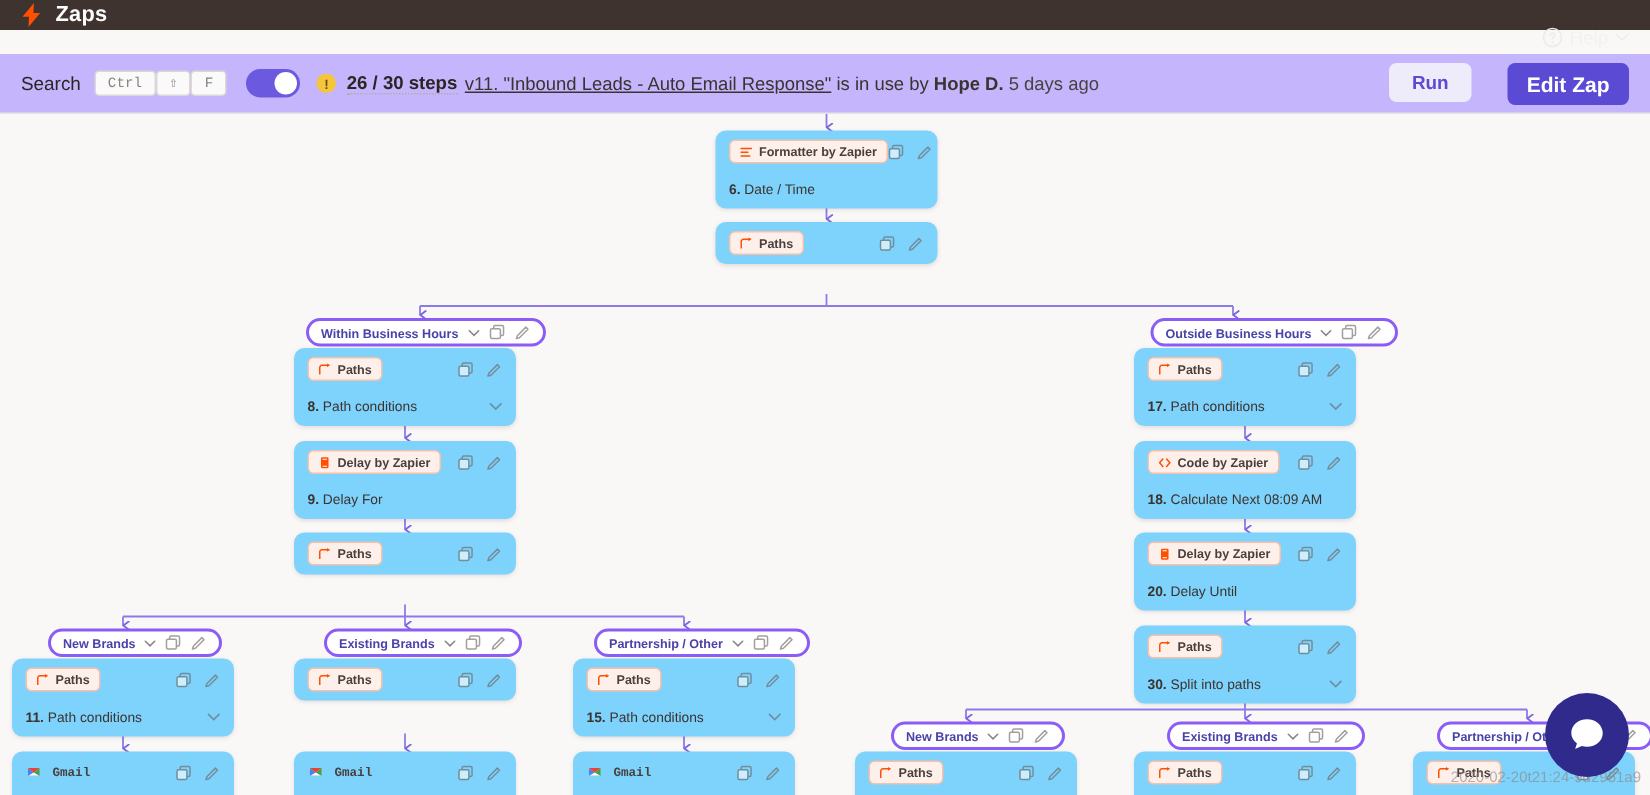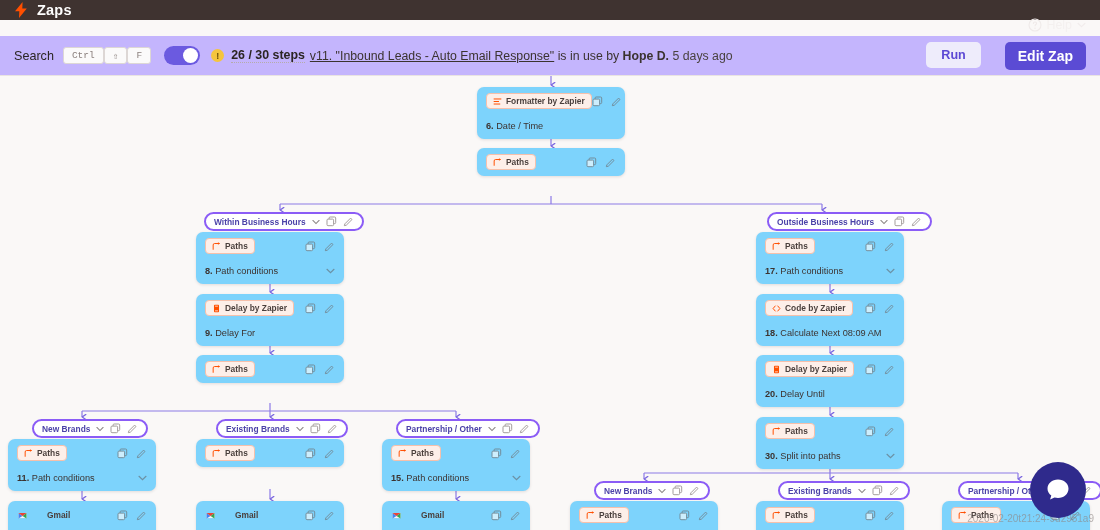--- a/index.html
+++ b/index.html
@@ -103,23 +103,24 @@
   .node-top {
     display: flex; align-items: center; height: 28px; padding: 0 9px;
   }
   .app-pill {
     display: inline-flex; align-items: center; gap: 4px;
     border: 1px solid #f6c0ab; background: #fdefe9; border-radius: 4px;
     padding: 2px 6px; font-size: 8.4px; font-weight: bold; color: #4a3f3c;
     white-space: nowrap;
   }
   .app-plain {
-    display: inline-flex; align-items: flex-end; gap: 20px;
+    display: inline-flex; align-items: flex-start; gap: 8px;
     padding: 2px 1px; font-size: 8.4px; font-weight: bold; color: #4a3f3c;
     white-space: nowrap;
+    font-family: Liberation Mono, monospace;
   }
   .app-ico { width: 9px; height: 9px; flex: none; display: block; }
   .node-acts { margin-left: auto; display: flex; align-items: center; gap: 8px; }
   .act-ico { width: 11px; height: 11px; opacity: .62; flex: none; }
   .node-bot {
     display: flex; align-items: center; height: 24px;
     padding: 0 9px 3px 9px; border-top: 0;
   }
   .node-label { font-size: 9.2px; color: #3c3330; white-space: nowrap; }
   .node-label b { font-weight: bold; }

